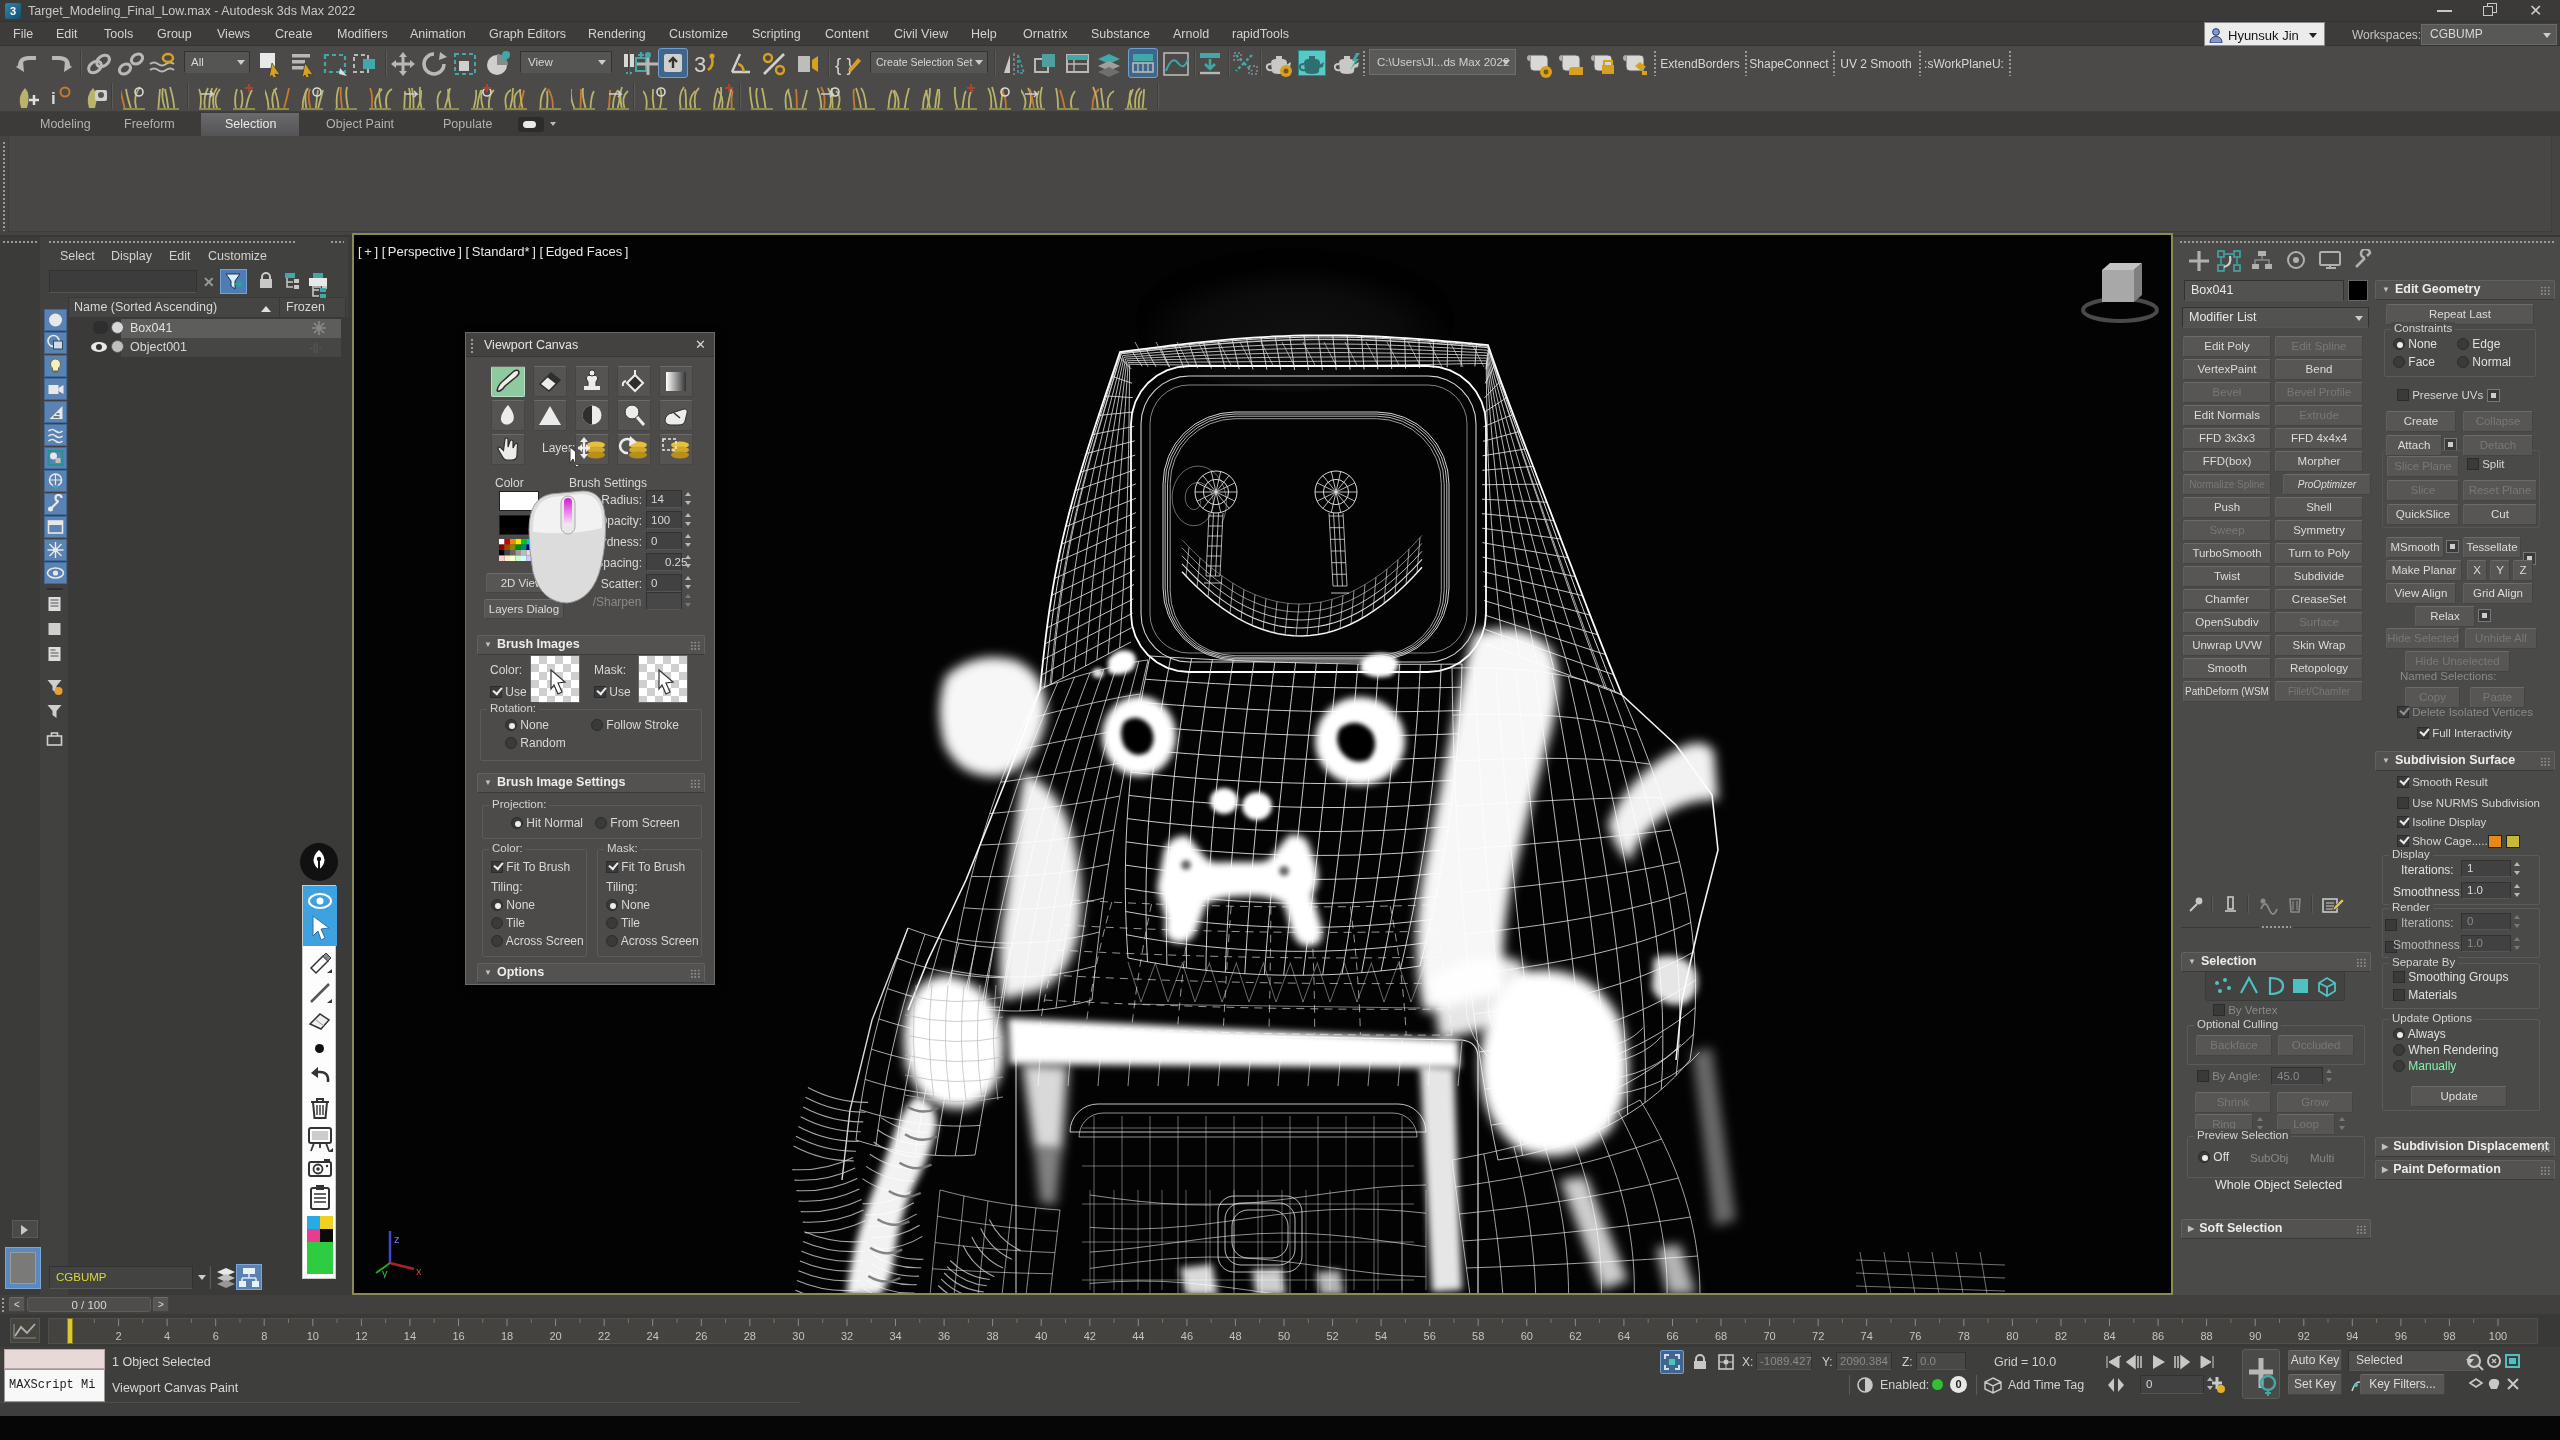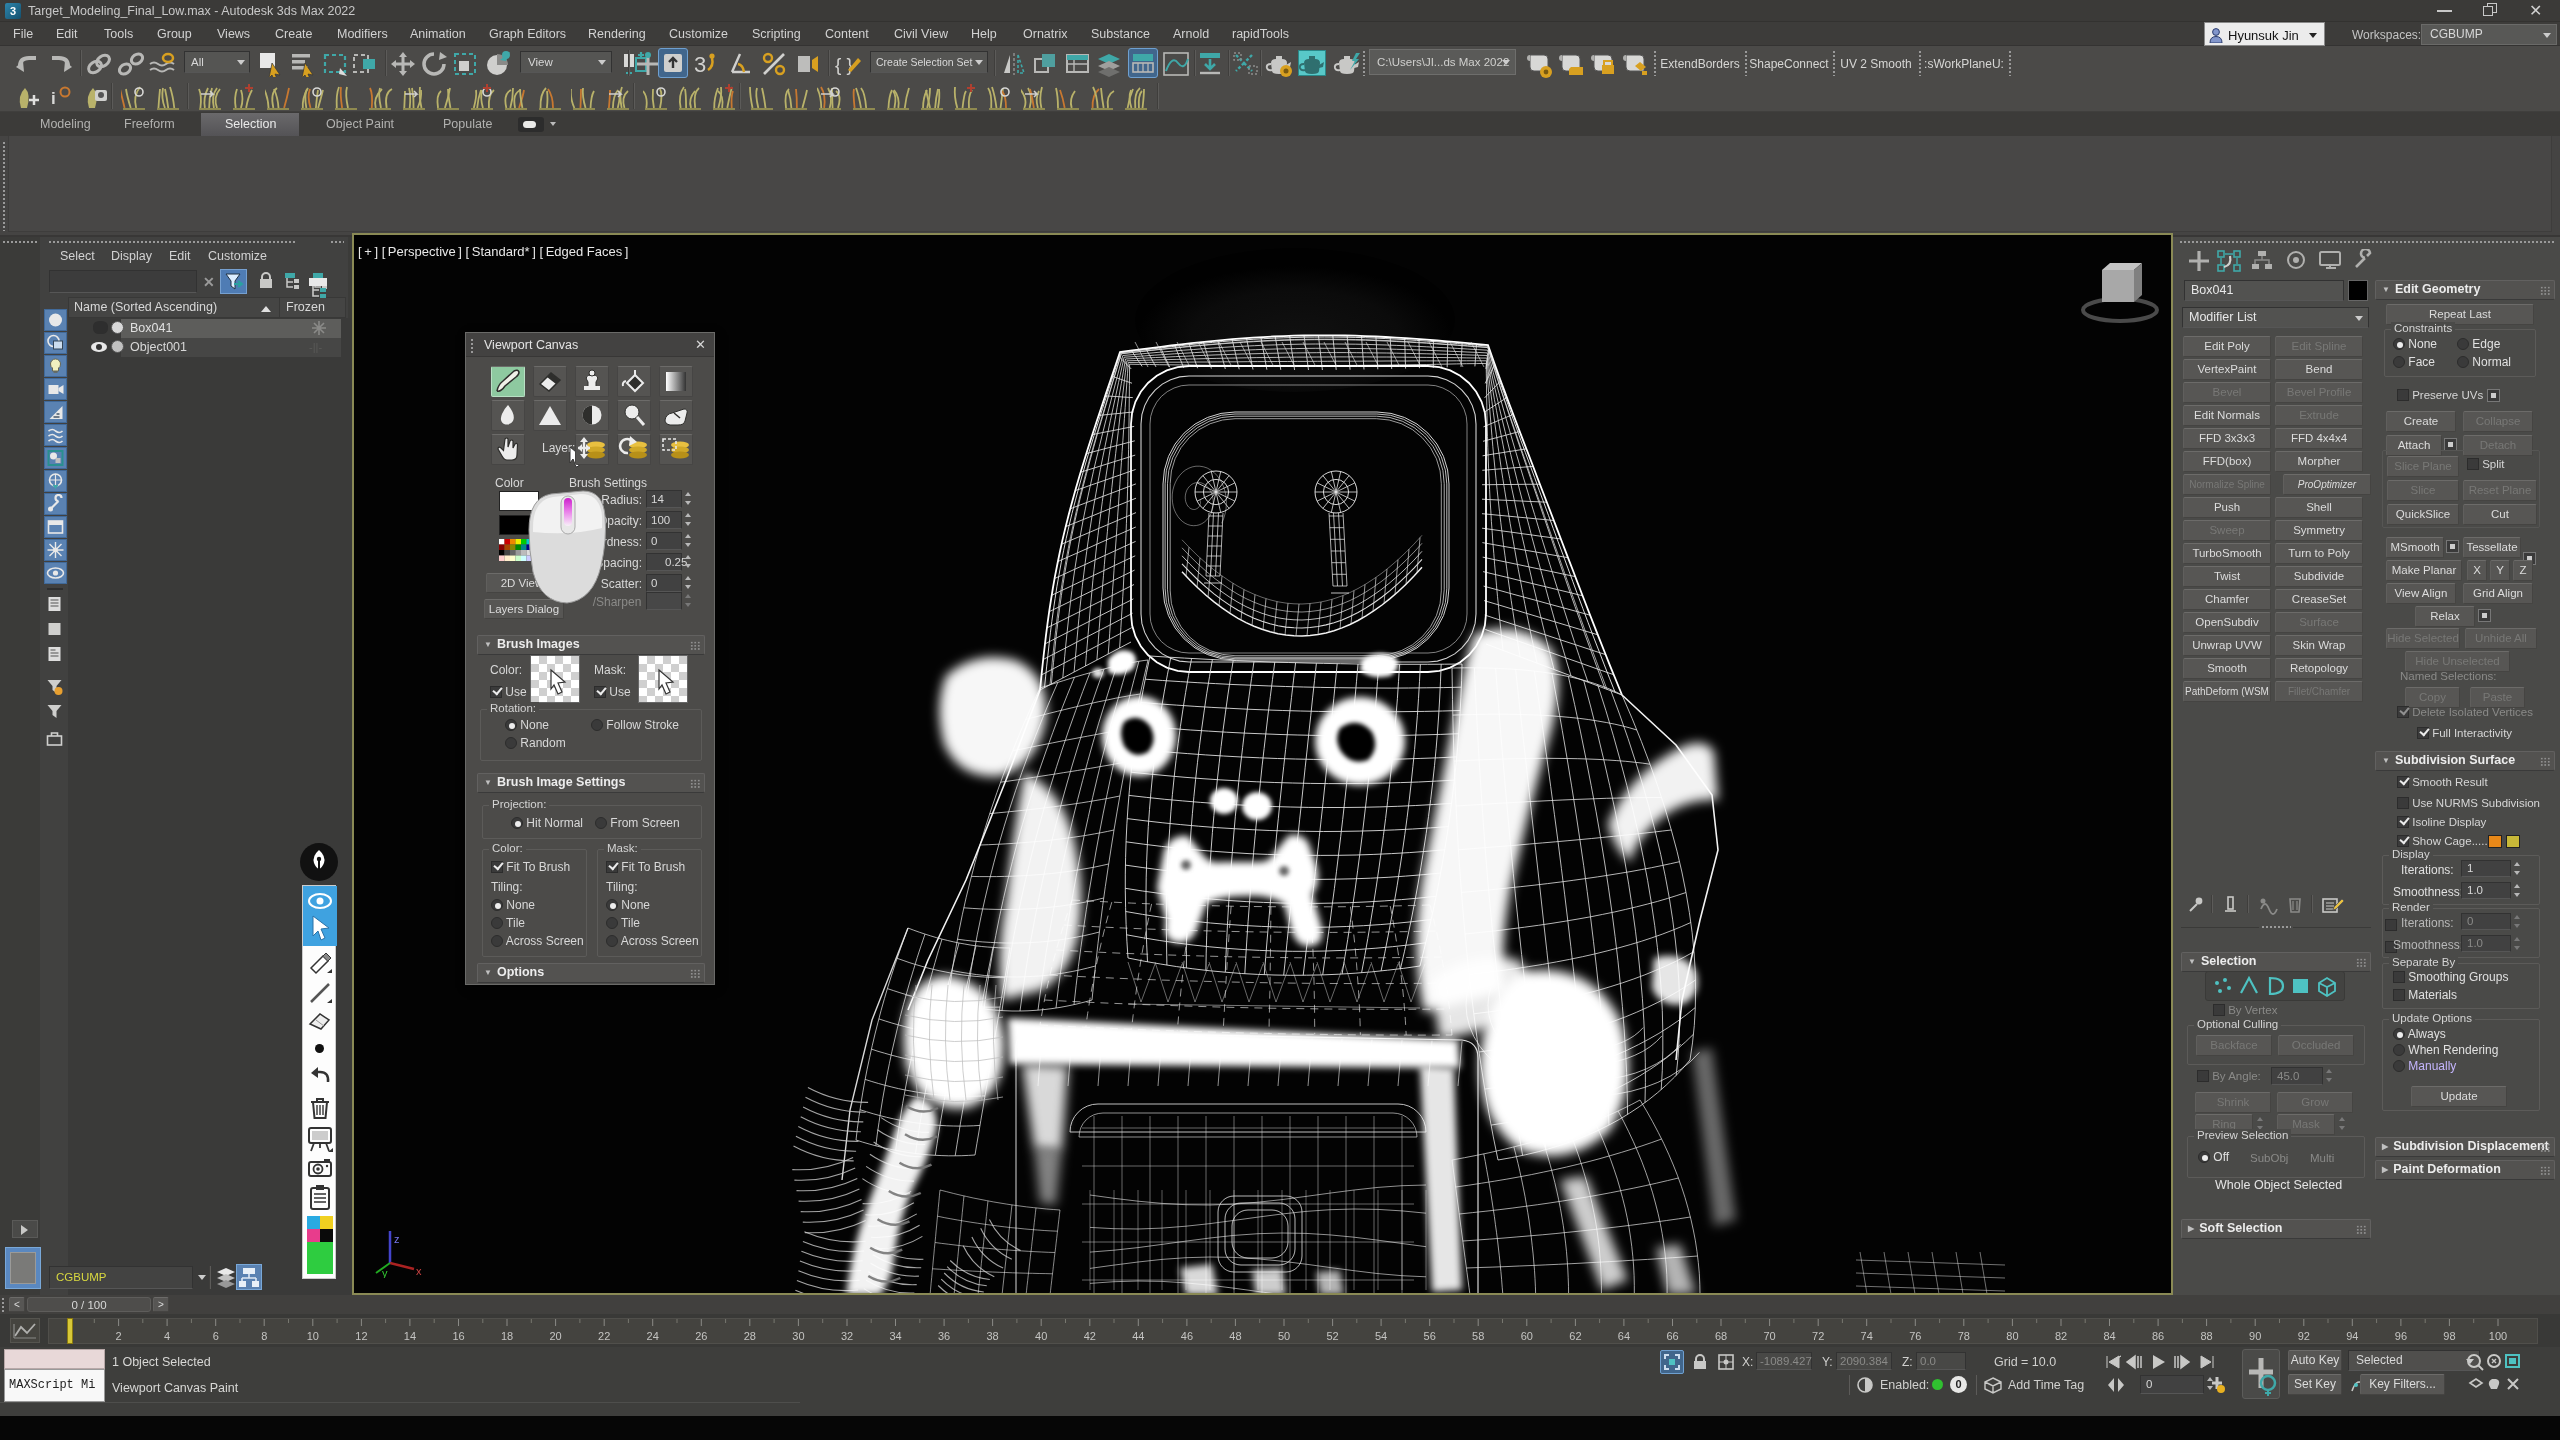--- a/index.html
+++ b/index.html
@@ -1652,21 +1652,21 @@
 <div class="btn dis" style="left:8px;top:9px;width:76px;">Backface</div>
 <div class="btn dis" style="left:90px;top:9px;width:76px;">Occluded</div>
 </div>
 <div class="lbl dim" style="left:24px;top:833px;"><span class="cb dim"></span> By Angle:</div>
 <div class="fld" style="left:98px;top:830px;width:52px;height:18px;color:#8a8a88;line-height:16px;padding-left:5px;">45.0</div>
 <div class="spinner dim" style="left:151px;top:830px;"></div>
 <div class="btn dis" style="left:22px;top:855px;width:76px;">Shrink</div>
 <div class="btn dis" style="left:104px;top:855px;width:76px;">Grow</div>
 <div class="btn dis" style="left:22px;top:877px;width:58px;">Ring</div>
 <div class="spinner dim" style="left:82px;top:878px;"></div>
-<div class="btn dis" style="left:104px;top:877px;width:58px;">Mask</div>
+<div class="btn dis" style="left:104px;top:877px;width:58px;">Loop</div>
 <div class="spinner dim" style="left:164px;top:878px;"></div>
 <div class="grp" style="left:14px;top:899px;width:178px;height:42px;">
 <div class="grplabel">Preview Selection</div>
 <div class="abs" style="left:10px;top:13px;color:#e0e0e0;font-size:12px;"><span class="rd on"></span> Off</div>
 <div class="abs lbl dim" style="left:62px;top:15px;">SubObj</div>
 <div class="abs lbl dim" style="left:122px;top:15px;">Multi</div>
 </div>
 <div class="abs" style="left:42px;top:941px;color:#e4e4e4;font-size:12.5px;">Whole Object Selected</div>
 <div class="rollhead" style="left:8px;top:982px;width:190px;"><span class="arr">▶</span>Soft Selection<span class="grip"></span></div>
 <div class="rollhead" style="left:202px;top:43px;width:180px;"><span class="arr">▼</span>Edit Geometry<span class="grip"></span></div>
@@ -1752,21 +1752,21 @@
 </div>
 <div class="grp" style="left:209px;top:726px;width:158px;height:46px;">
 <div class="grplabel">Separate By</div>
 <div class="abs" style="left:10px;top:6px;color:#e0e0e0;font-size:12px;"><span class="cb"></span> Smoothing Groups</div>
 <div class="abs" style="left:10px;top:24px;color:#e0e0e0;font-size:12px;"><span class="cb"></span> Materials</div>
 </div>
 <div class="grp" style="left:209px;top:782px;width:158px;height:92px;">
 <div class="grplabel">Update Options</div>
 <div class="abs" style="left:10px;top:7px;color:#e0e0e0;font-size:12px;"><span class="rd on"></span> Always</div>
 <div class="abs" style="left:10px;top:23px;color:#e0e0e0;font-size:12px;"><span class="rd"></span> When Rendering</div>
-<div class="abs" style="left:10px;top:39px;color:#c4b5fd;font-size:12px;"><span class="rd"></span> Manually</div>
+<div class="abs" style="left:10px;top:39px;color:#86efac;font-size:12px;"><span class="rd"></span> Manually</div>
 <div class="btn" style="left:28px;top:66px;width:96px;">Update</div>
 </div>
 <div class="rollhead" style="left:202px;top:900px;width:180px;"><span class="arr">▶</span>Subdivision Displacement<span class="grip"></span></div>
 <div class="rollhead" style="left:202px;top:923px;width:180px;"><span class="arr">▶</span>Paint Deformation<span class="grip"></span></div>
 </div>
 <div class="abs" style="left:0;top:1295px;width:2560px;height:19px;background:#41403e;">
 <div class="abs dots-h" style="left:1px;top:2px;width:5px;height:16px;"></div>
 <div class="btn" style="left:9px;top:2px;width:16px;height:15px;line-height:13px;font-size:10px;">&lt;</div>
 <div class="abs" style="left:27px;top:2px;width:124px;height:15px;background:#4e4d4b;border:1px solid #5e5d5b;border-radius:3px;color:#d8d8d8;font-size:11.5px;text-align:center;line-height:14px;">0 / 100</div>
 <div class="btn" style="left:153px;top:2px;width:16px;height:15px;line-height:13px;font-size:10px;">&gt;</div>

